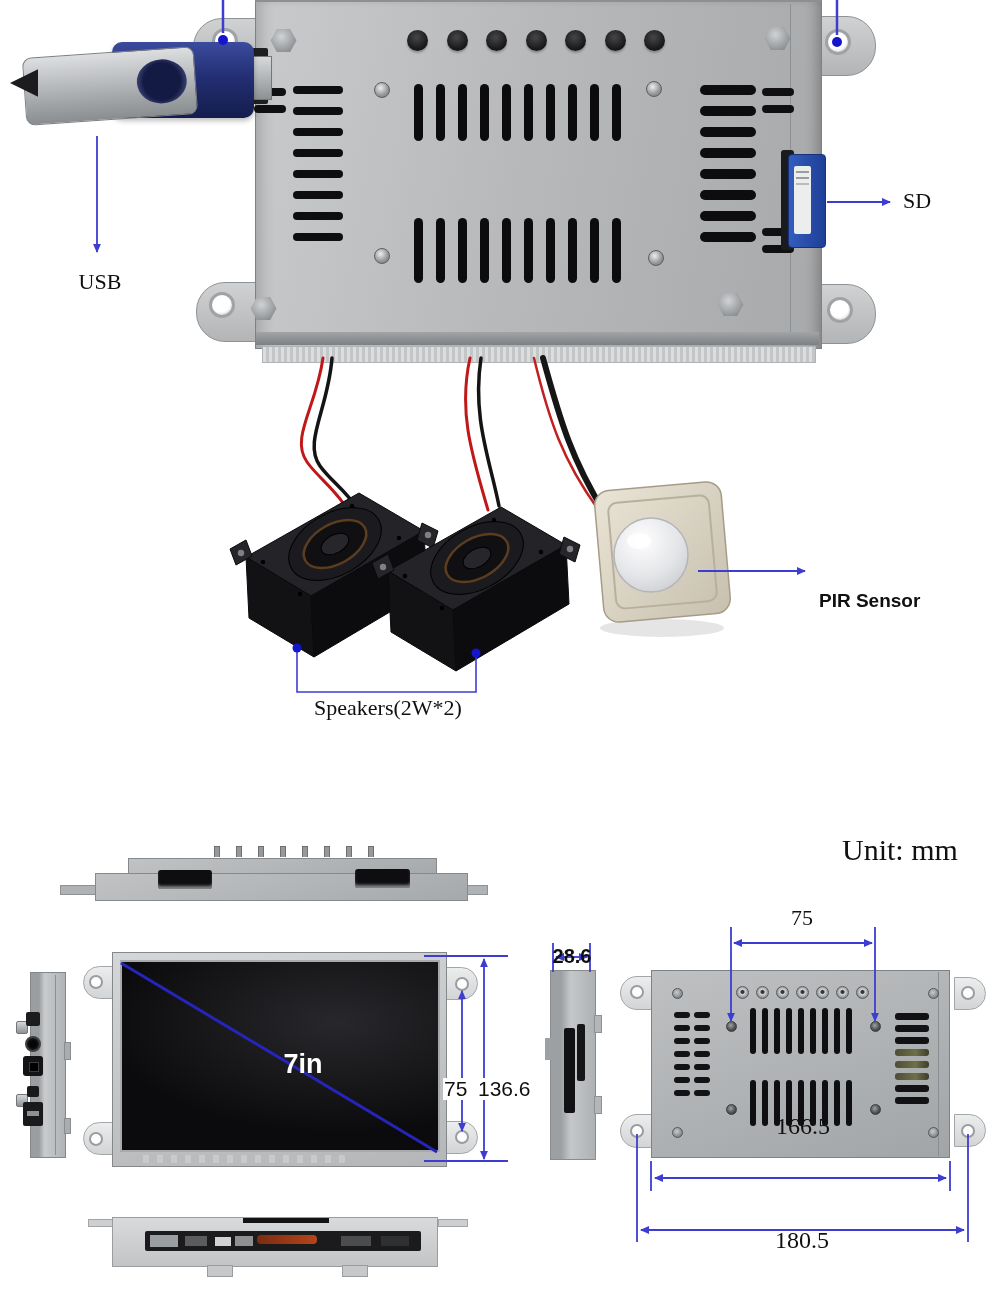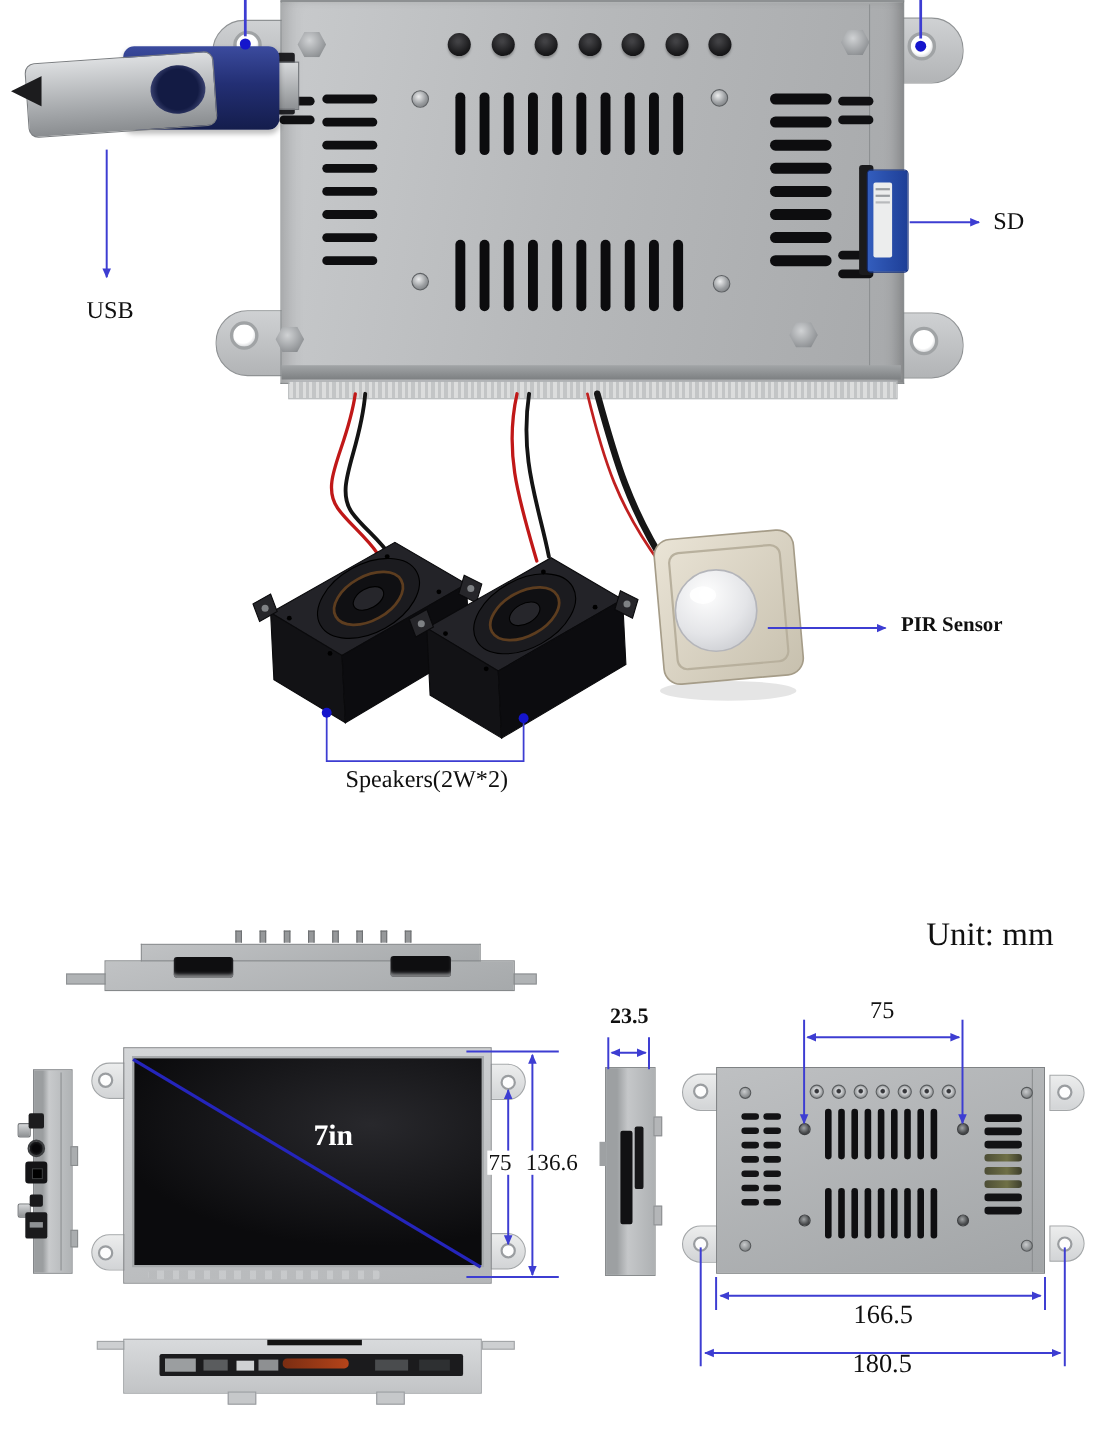--- a/index.html
+++ b/index.html
@@ -2,21 +2,21 @@
 <html><head>
 <meta charset="utf-8">
 <style>
   html,body{margin:0;padding:0;background:#fff;}
   .page{position:relative;width:1000px;height:1316px;background:#fff;overflow:hidden;
         font-family:"Liberation Serif", serif;color:#101010;}
   .abs{position:absolute;}
   svg.ov{position:absolute;left:0;pointer-events:none;}
   .lbl{position:absolute;white-space:nowrap;line-height:1.05;}
   .serif{font-family:"Liberation Serif", serif;}
-  .sans{font-family:Liberation Serif, serif;}
+  .sans{font-family:Liberation Sans, sans-serif;margin-top:32px;}
   .ctr{text-align:center;}
   
   .chassis{background:linear-gradient(100deg,#c8cacc 0%,#b7b9bb 45%,#a7a9ab 100%);
            border:1px solid #7f8284;border-top:2px solid #8d9092;
            box-shadow:inset 14px 0 16px -10px rgba(0,0,0,.20), inset -12px 0 14px -9px rgba(0,0,0,.28);}
   .ear{background:linear-gradient(180deg,#cfd1d3,#b2b4b6);border:1px solid #8f9294;}
   .earL{border-radius:29px 0 0 29px;}
   .earR{border-radius:0 29px 29px 0;}
   .hole{border-radius:50%;background:radial-gradient(circle at 45% 40%, #ffffff 55%, #d8dadc 75%, #aeb1b3);
         border:3px solid #a0a3a5;box-sizing:border-box;}
@@ -404,21 +404,21 @@
       <line x1="968" y1="374" x2="968" y2="482"></line>
     </g>
   </svg>
 
   <div class="lbl serif ctr" style="left:70px;top:270px;width:60px;font-size:22px;">USB</div>
   <div class="lbl serif" style="left:903px;top:189px;font-size:22px;">SD</div>
   <div class="lbl sans" style="left:819px;top:559px;font-size:19px;font-weight:bold;">PIR Sensor</div>
   <div class="lbl serif ctr" style="left:298px;top:696px;width:180px;font-size:22px;">Speakers(2W*2)</div>
 
   <div class="lbl serif" style="left:842px;top:834px;font-size:30px;">Unit: mm</div>
-  <div class="lbl sans ctr" style="left:544px;top:914px;width:56px;font-size:20px;font-weight:600;">23.5</div>
+  <div class="lbl sans ctr" style="left:544px;top:914px;width:56px;font-size:20px;font-weight:600;">28.6</div>
   <div class="lbl sans ctr" style="left:278px;top:1018px;width:50px;font-size:27px;font-weight:bold;color:#fff;">7in</div>
   <div class="lbl sans" style="left:443px;top:1046px;font-size:21px;background:#fff;padding:0 1px;">75</div>
   <div class="lbl sans" style="left:477px;top:1046px;font-size:21px;background:#fff;padding:0 1px;">136.6</div>
   <div class="lbl serif ctr" style="left:780px;top:906px;width:44px;font-size:22px;">75</div>
-  <div class="lbl serif ctr" style="left:758px;top:1184px;width:90px;font-size:24px;">166.5</div>
+  <div class="lbl serif ctr" style="left:758px;top:1114px;width:90px;font-size:24px;">166.5</div>
   <div class="lbl serif ctr" style="left:757px;top:1228px;width:90px;font-size:24px;font-family:Liberation Serif, serif;">180.5</div>
 
 </div>
 
 </body></html>

